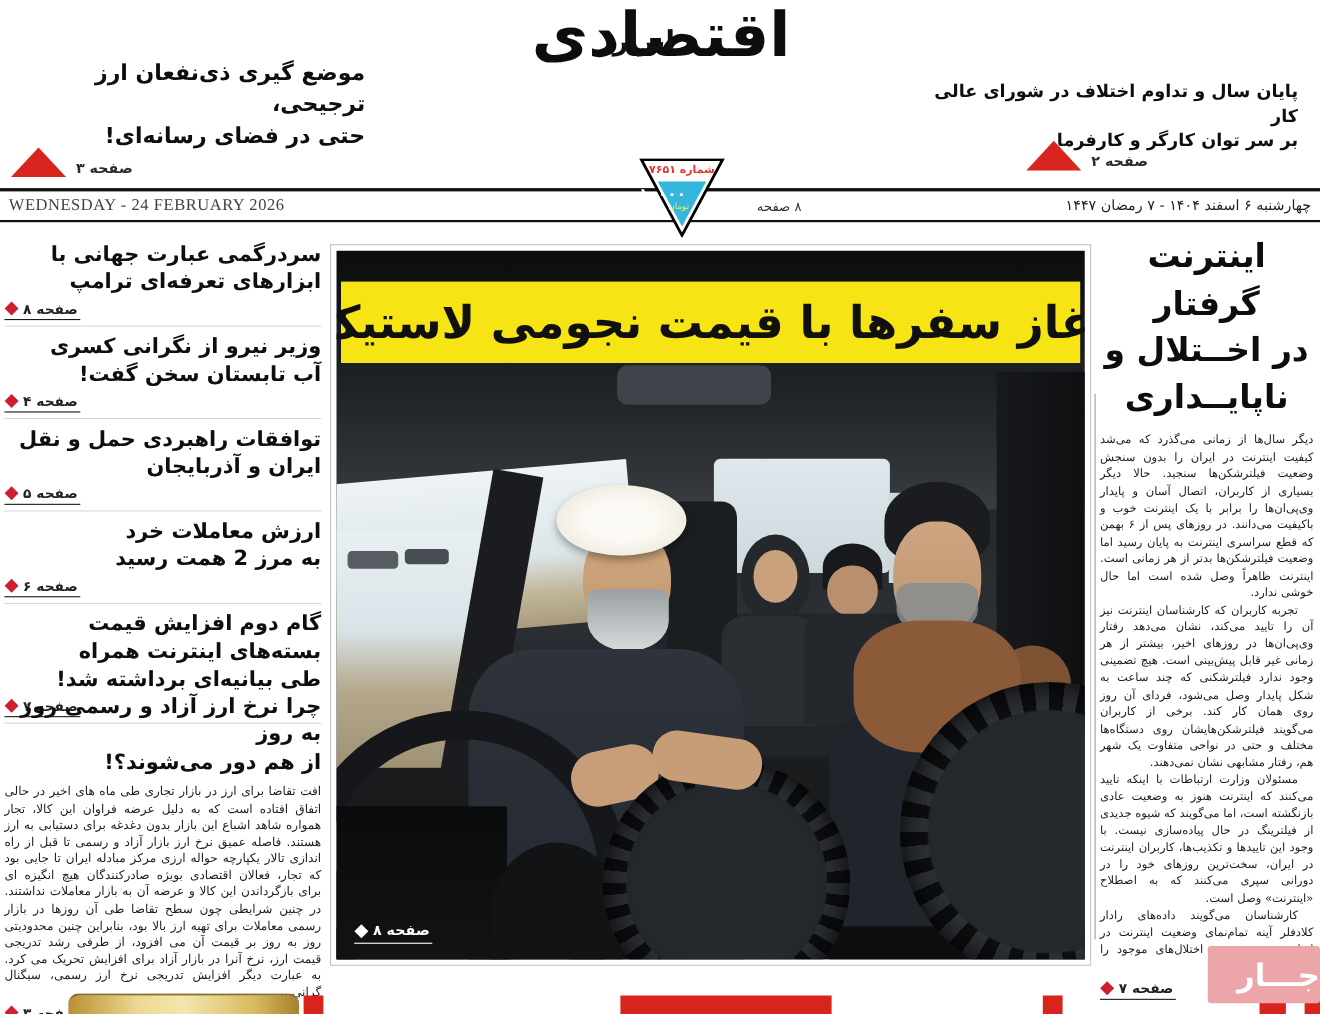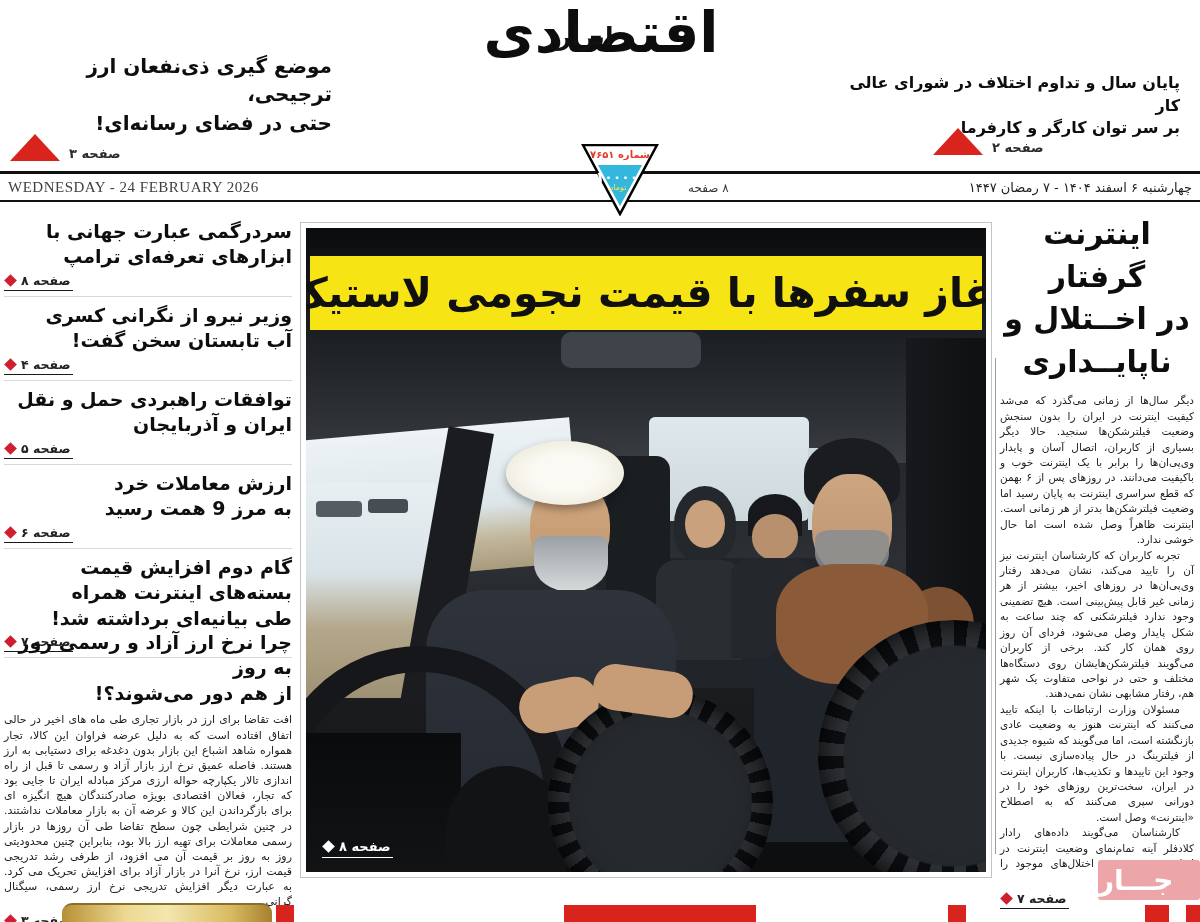--- a/index.html
+++ b/index.html
@@ -26,21 +26,21 @@
   .tri-mark{display:flex;direction:rtl;align-items:flex-end;gap:9px;}
   .tri-mark .lbl{font-size:13px;font-weight:bold;color:#2b2b2b;}
   .tri-up{width:0;height:0;border-left:25px solid transparent;border-right:25px solid transparent;border-bottom:27px solid var(--accent-red);}
   #tl-mark{left:10px;top:134px;}
   #tr-mark{left:933px;top:128px;}
 
   
   .badge{left:581px;top:144px;width:78px;height:72px;z-index:9;}
   .badge svg{position:absolute;left:0;top:0;}
   .badge .issue{position:absolute;left:0;right:0;top:5px;text-align:center;font-size:10px;font-weight:bold;color:#e2392b;direction:rtl;}
-  .badge .price{position:absolute;left:0;right:6px;top:25px;text-align:center;font-size:14px;font-weight:bold;color:#fff;}
+  .badge .price{position:absolute;left:0;right:6px;top:25px;font-size:14px;font-weight:bold;color:#fff;}
   .badge .unit{position:absolute;left:0;right:6px;top:39px;text-align:center;font-size:8px;color:#ffe84a;}
 
   
   .date-bar{left:0;top:171px;width:1200px;height:31px;border-top:3px solid #101010;border-bottom:2px solid #101010;}
   .date-en{position:absolute;left:8px;top:5px;font-family:"Liberation Serif",serif;font-size:15px;color:#3f3f3f;letter-spacing:.5px;}
   .date-fa{position:absolute;right:8px;top:6px;font-size:13px;color:#222;direction:rtl;}
   .pages-count{position:absolute;left:688px;top:7px;font-size:12px;color:#333;direction:rtl;}
 
   
   .left-col{left:4px;top:213px;width:288px;}
@@ -104,21 +104,21 @@
 
   
   .right-rule{left:995px;top:358px;width:1px;height:496px;background:#9a9a9a;}
   .right-col{left:1000px;top:213px;width:194px;}
   .rc-title{direction:rtl;text-align:center;font-size:30px;font-weight:bold;line-height:1.42;color:#0d0d0d;white-space:pre-line;}
   .rc-body{margin-top:10px;direction:rtl;text-align:justify;font-size:10.5px;line-height:1.47;color:#1c1c1c;}
   .rc-body p+p{text-indent:14px;}
   .rc-mark{margin-top:3px;}
 
   
-  .watermark{left:1098px;top:860px;width:102px;height:40px;background:var(--wm-pink);display:flex;align-items:center;justify-content:flex-start;z-index:50;border-radius:3px;}
+  .watermark{left:1098px;top:860px;width:102px;height:52px;background:var(--wm-pink);display:flex;align-items:center;justify-content:flex-end;z-index:50;border-radius:3px;}
   .watermark span{color:#fff;font-weight:bold;font-size:28px;direction:rtl;}
   .gold-frag{left:62px;top:903px;width:210px;height:19px;border-radius:10px 10px 0 0;border-top:2px solid #8a6f2a;
     background:linear-gradient(90deg,#b98f35,#ecd892 30%,#f3e6ae 50%,#d9bc62 80%,#a87f2e);}
   .red-frag{top:905px;height:17px;background:var(--accent-red);}
 </style>
 </head>
 <body>
 
 <div class="pg">
 
@@ -181,21 +181,21 @@
         <div class="news-title">توافقات راهبردی حمل و نقل
 ایران و آذربایجان</div>
         <div class="pmark">
           <span class="lbl">صفحه ۵</span>
           <span class="diamond"></span>
         </div>
       </div>
 
       <div class="news-item">
         <div class="news-title">ارزش معاملات خرد
-به مرز 9 همت رسید</div>
+به مرز 2 همت رسید</div>
         <div class="pmark">
           <span class="lbl">صفحه ۶</span>
           <span class="diamond"></span>
         </div>
       </div>
 
       <div class="news-item">
         <div class="news-title">گام دوم افزایش قیمت
 بسته‌های اینترنت همراه
 طی بیانیه‌ای برداشته شد!</div>

